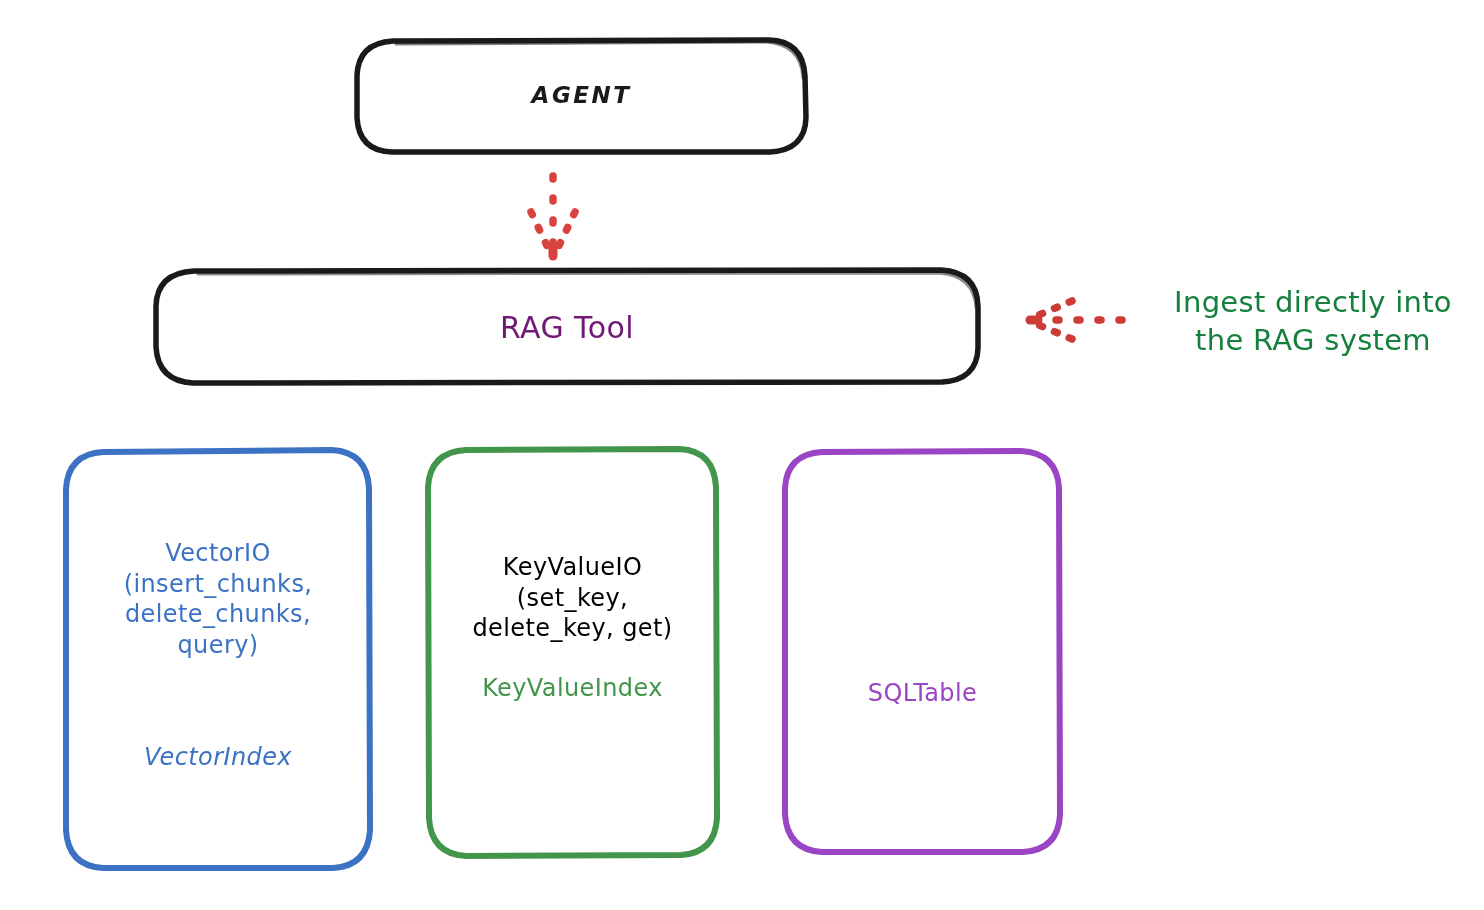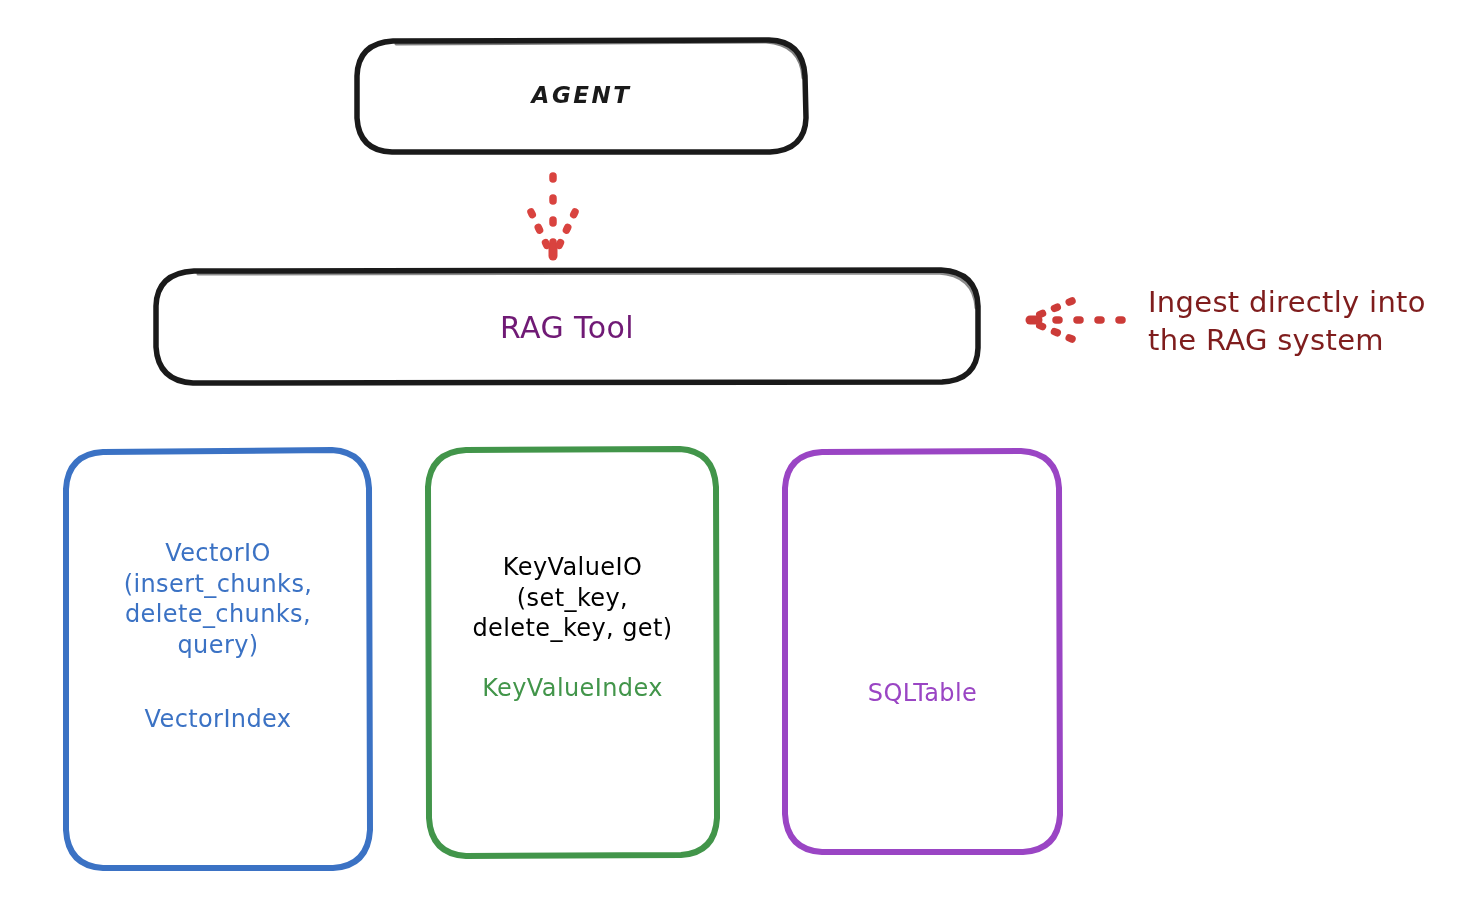--- a/index.html
+++ b/index.html
@@ -95,25 +95,25 @@
   </svg>
 
   <div class="node-label agent-title" style="left:357px; top:81px; width:449px;">AGENT</div>
 
   <div class="node-label box-title" style="left:156px; top:309px; width:822px;">RAG Tool</div>
 
   <div class="node-label store-label" style="left:66px; top:538px; width:304px; color:#3b72c4;">VectorIO
 (insert_chunks,
 delete_chunks,
 query)</div>
-  <div class="node-label store-label" style="left:66px; top:704px; width:304px; color:#3b72c4;">VectorIndex</div>
+  <div class="node-label store-label" style="left:66px; top:742px; width:304px; color:#3b72c4;font-style:italic;">VectorIndex</div>
 
   <div class="node-label store-label" style="left:420px; top:552px; width:305px; color:#000000;text-align:center;">KeyValueIO
 (set_key,
 delete_key, get)</div>
   <div class="node-label store-label" style="left:428px; top:673px; width:289px; color:#42954a;">KeyValueIndex</div>
 
   <div class="node-label store-label" style="left:785px; top:678px; width:275px; color:#9a45c4;">SQLTable</div>
 
-  <div class="note-text" style="left:1148px; top:283px; width:330px; color:#7f1d1d;">Ingest directly into
+  <div class="note-text" style="left:1148px; top:283px; width:330px; color:#15803d;text-align:center;">Ingest directly into
 the RAG system</div>
 
 </div>
 
 </body></html>

